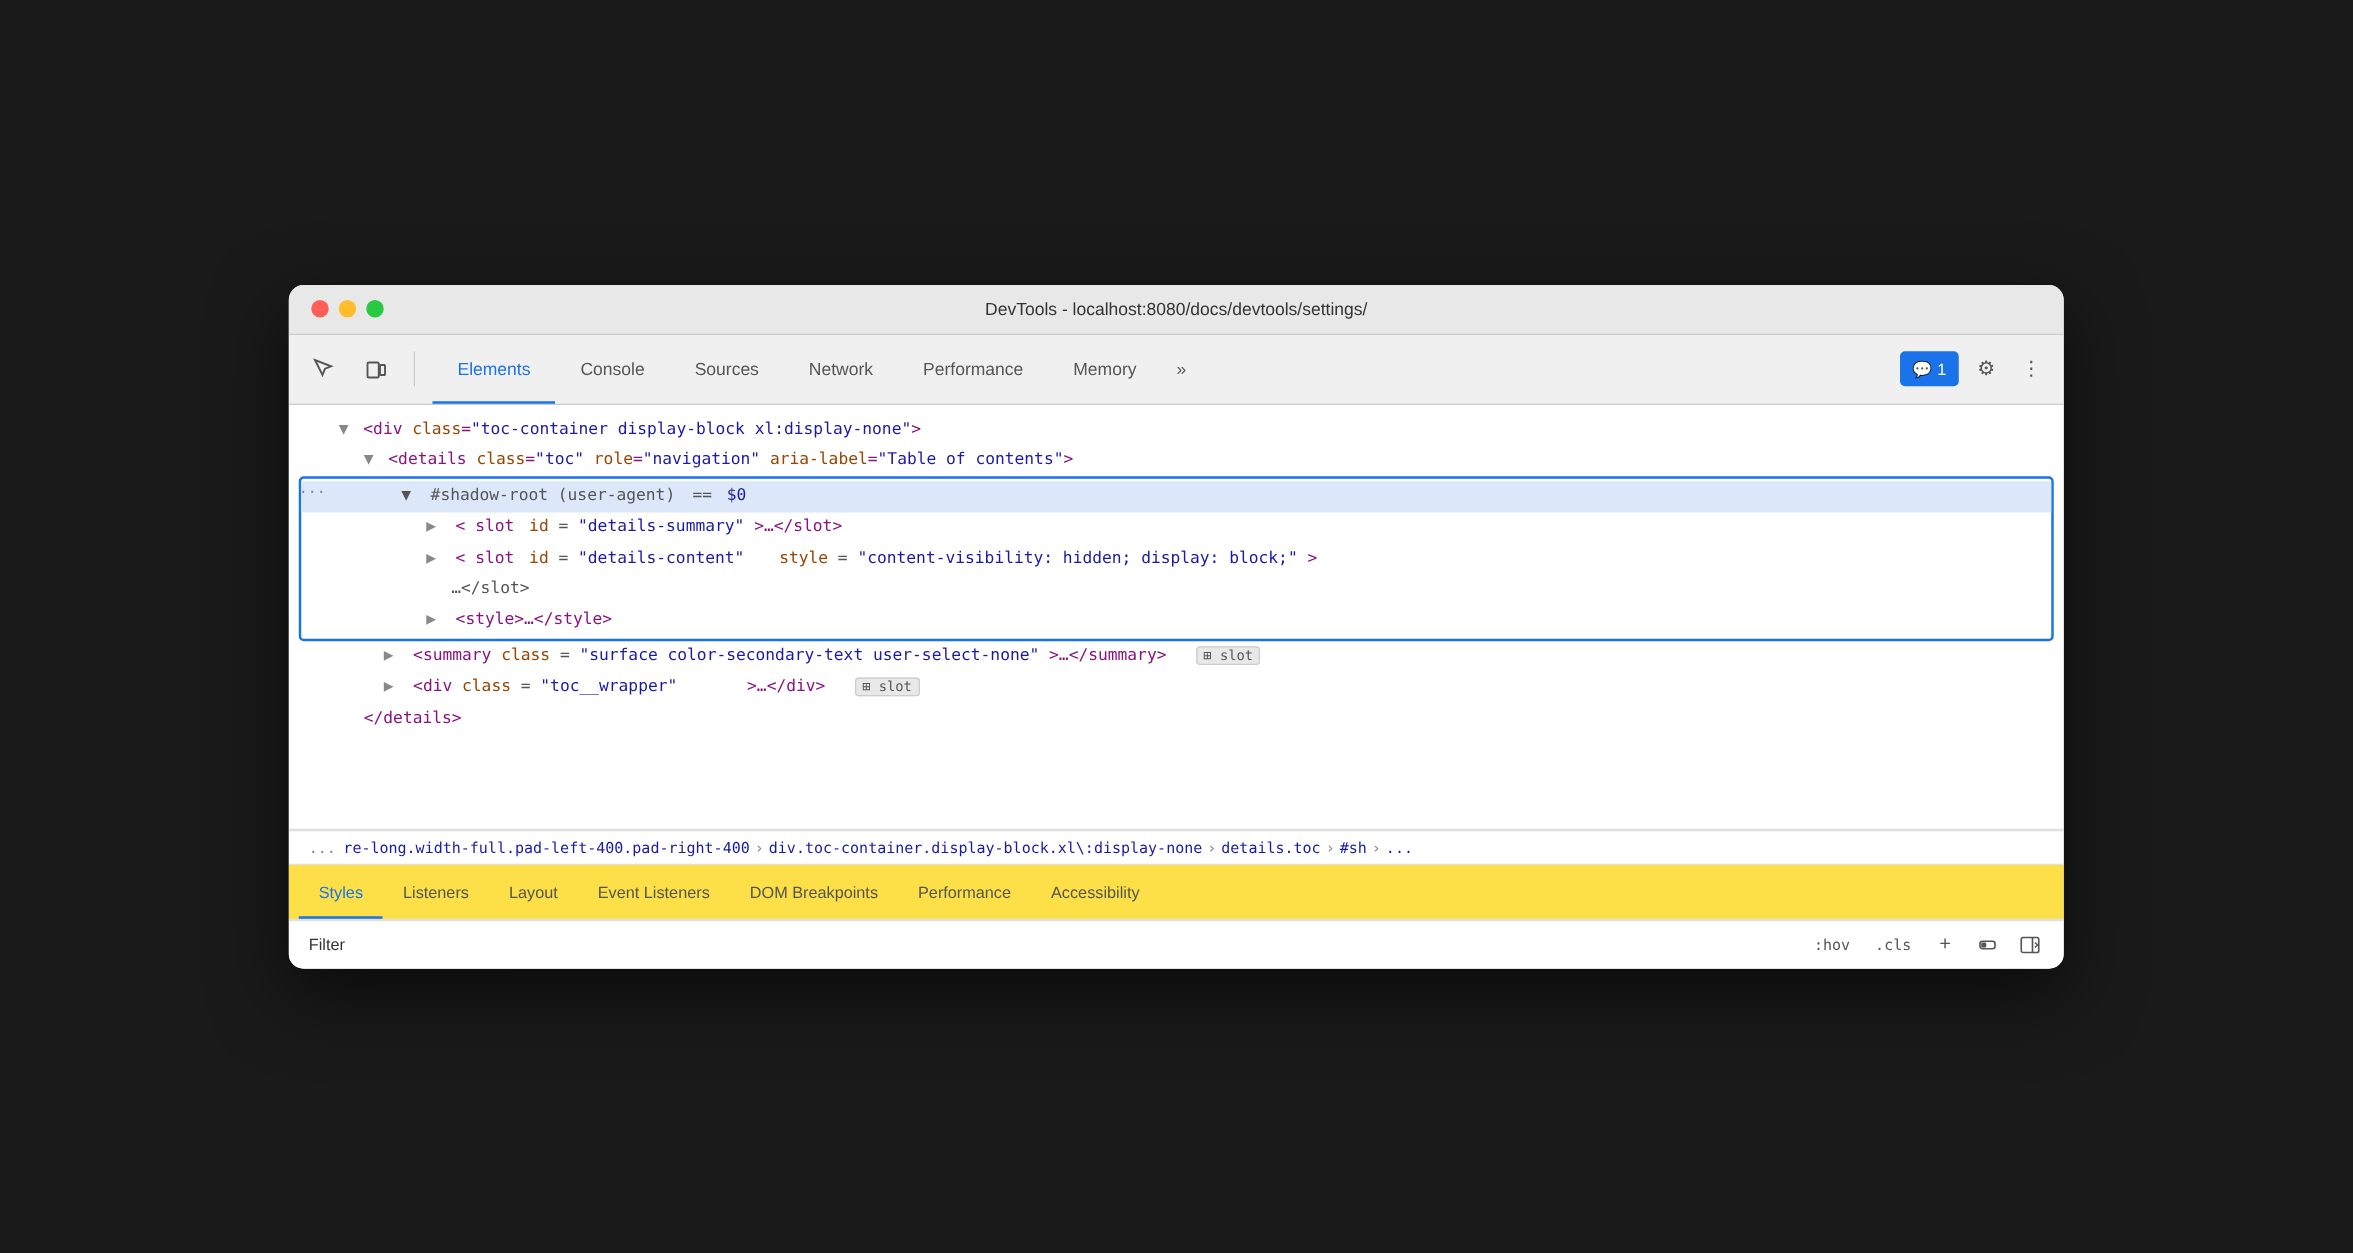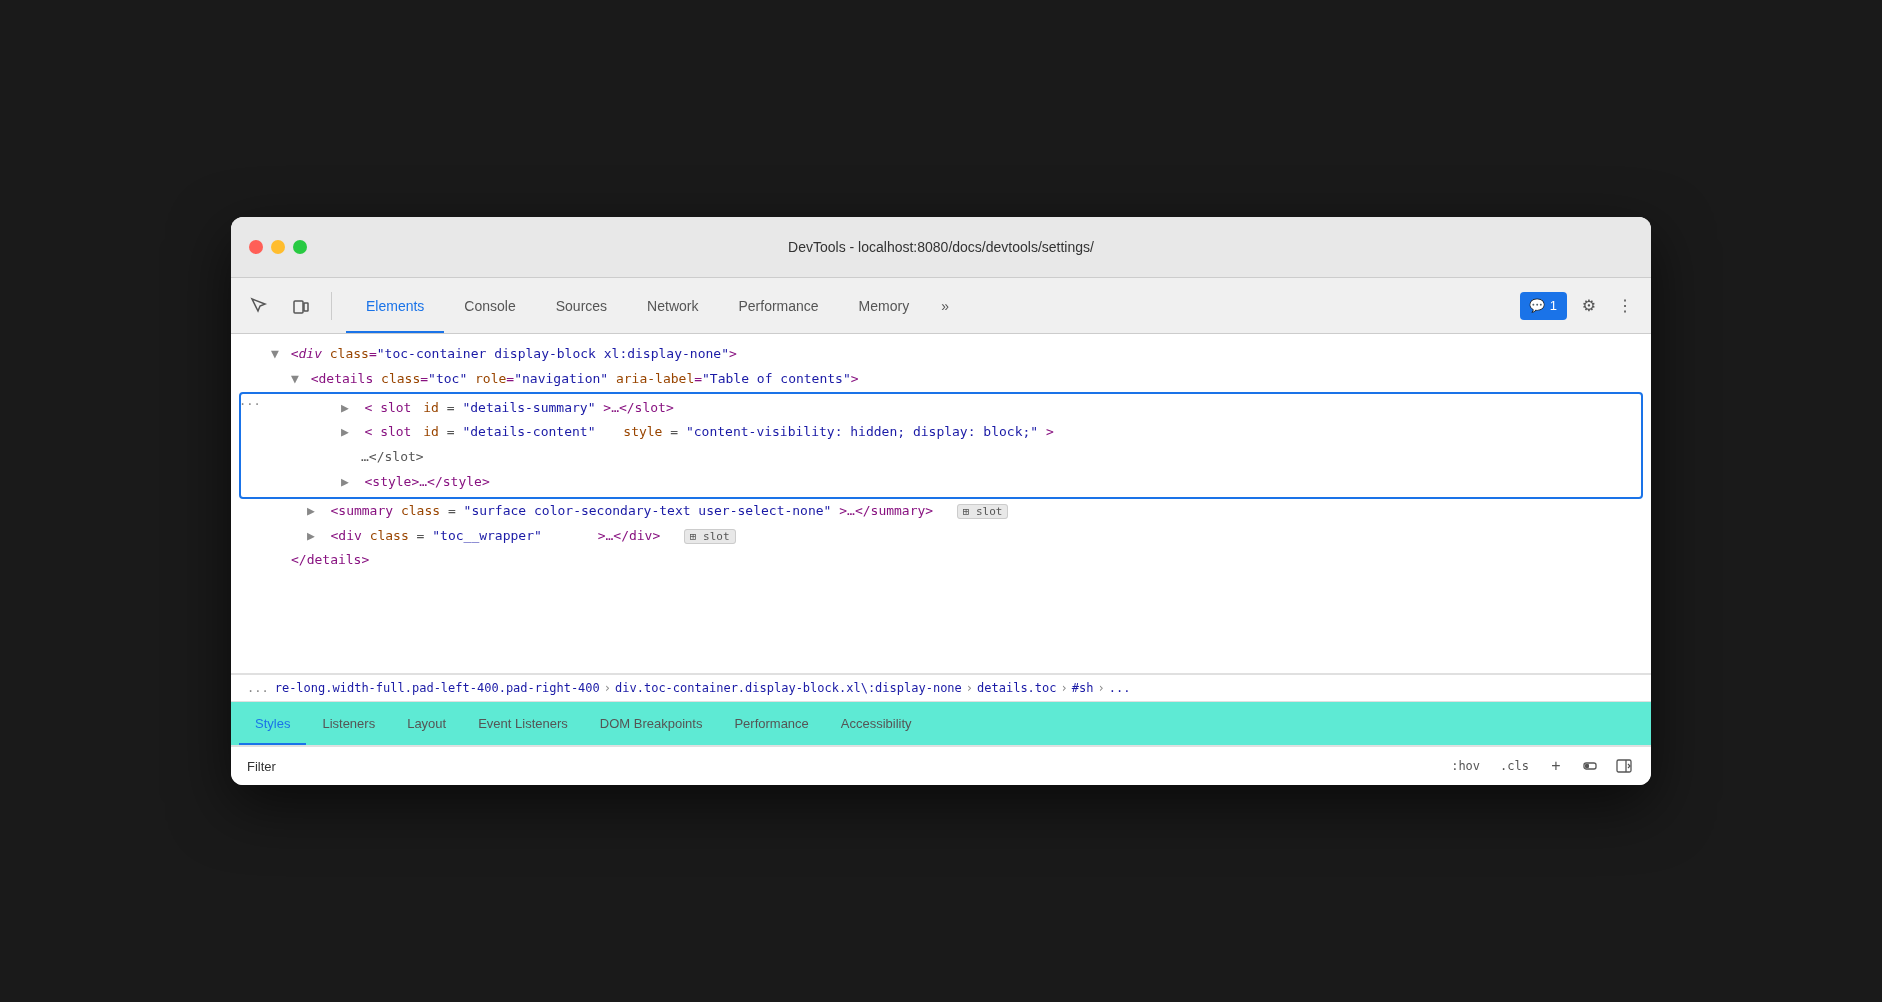--- a/index.html
+++ b/index.html
@@ -17,21 +17,21 @@
       width: 1420px;
       background: #f5f5f5;
       border-radius: 12px;
       box-shadow: 0 20px 60px rgba(0,0,0,0.6);
       overflow: hidden;
     }
 
     
     .titlebar {
       background: #e8e8e8;
-      height: 61px;
+      height: 40px;
       display: flex;
       align-items: center;
       justify-content: center;
       position: relative;
       border-bottom: 1px solid #ccc;
     }
 
     .traffic-lights {
       position: absolute;
       left: 18px;
@@ -219,21 +219,21 @@
       cursor: pointer;
     }
 
     .breadcrumb-sep {
       color: #888;
       margin: 0 2px;
     }
 
     
     .bottom-tabs {
-      background: #5eead4;
+      background: #fde047;
       border-bottom: 1px solid #e0e0e0;
       display: flex;
       align-items: center;
       padding: 0 8px;
       height: 44px;
     }
 
     .bottom-tab {
       padding: 0 16px;
       height: 100%;
@@ -369,32 +369,38 @@
       </button>
       <button class="settings-btn">⚙</button>
       <button class="more-btn">⋮</button>
     </div>
   </div>
 
   <div class="dom-area">
 
     <div class="dom-line">
       <span class="triangle">▼</span>
-      <span style="color:#881280;">&lt;<span style="color:#881280;font-style:italic;">div</span> <span style="color:#994500;">class</span>=<span style="color:#1a1aa6;">"toc-container display-block xl:display-none"</span>&gt;</span>
+      <span style="color:#881280;">&lt;<span style="color:#881280;">div</span> <span style="color:#994500;">class</span>=<span style="color:#1a1aa6;">"toc-container display-block xl:display-none"</span>&gt;</span>
     </div>
 
     <div class="dom-line" style="padding-left: 60px;">
       <span class="triangle">▼</span>
       <span style="color:#881280;">&lt;<span style="color:#881280;">details</span> <span style="color:#994500;">class</span>=<span style="color:#1a1aa6;">"toc"</span> <span style="color:#994500;">role</span>=<span style="color:#1a1aa6;">"navigation"</span> <span style="color:#994500;">aria-label</span>=<span style="color:#1a1aa6;">"Table of contents"</span>&gt;</span>
     </div>
 
     <div style="position:relative;">
       <span class="dots-indicator">...</span>
       <div class="highlighted-block">
 
+        <div class="highlighted-line" style="background:#dce8fa; padding-left:80px;">
+          <span style="color:#555;">▼&nbsp;</span>
+          <span style="color:#555; font-family:'SFMono-Regular','Menlo',monospace; font-size:13px;">#shadow-root (user-agent)</span>
+          <span style="color:#555; margin-left:6px;">==</span>
+          <span style="color:#1a1aa6; margin-left:4px; font-family:'SFMono-Regular','Menlo',monospace;">$0</span>
+        </div>
 
         <div class="highlighted-line" style="padding-left:100px;">
           <span style="color:#888;">▶&nbsp;</span>
           <span style="color:#881280;">&lt;</span>
           <span style="color:#881280;">slot</span>
           <span style="color:#994500; margin-left:4px;"> id</span>
           <span style="color:#555;">=</span>
           <span style="color:#1a1aa6;">"details-summary"</span>
           <span style="color:#881280;">&gt;…&lt;/slot&gt;</span>
         </div>

